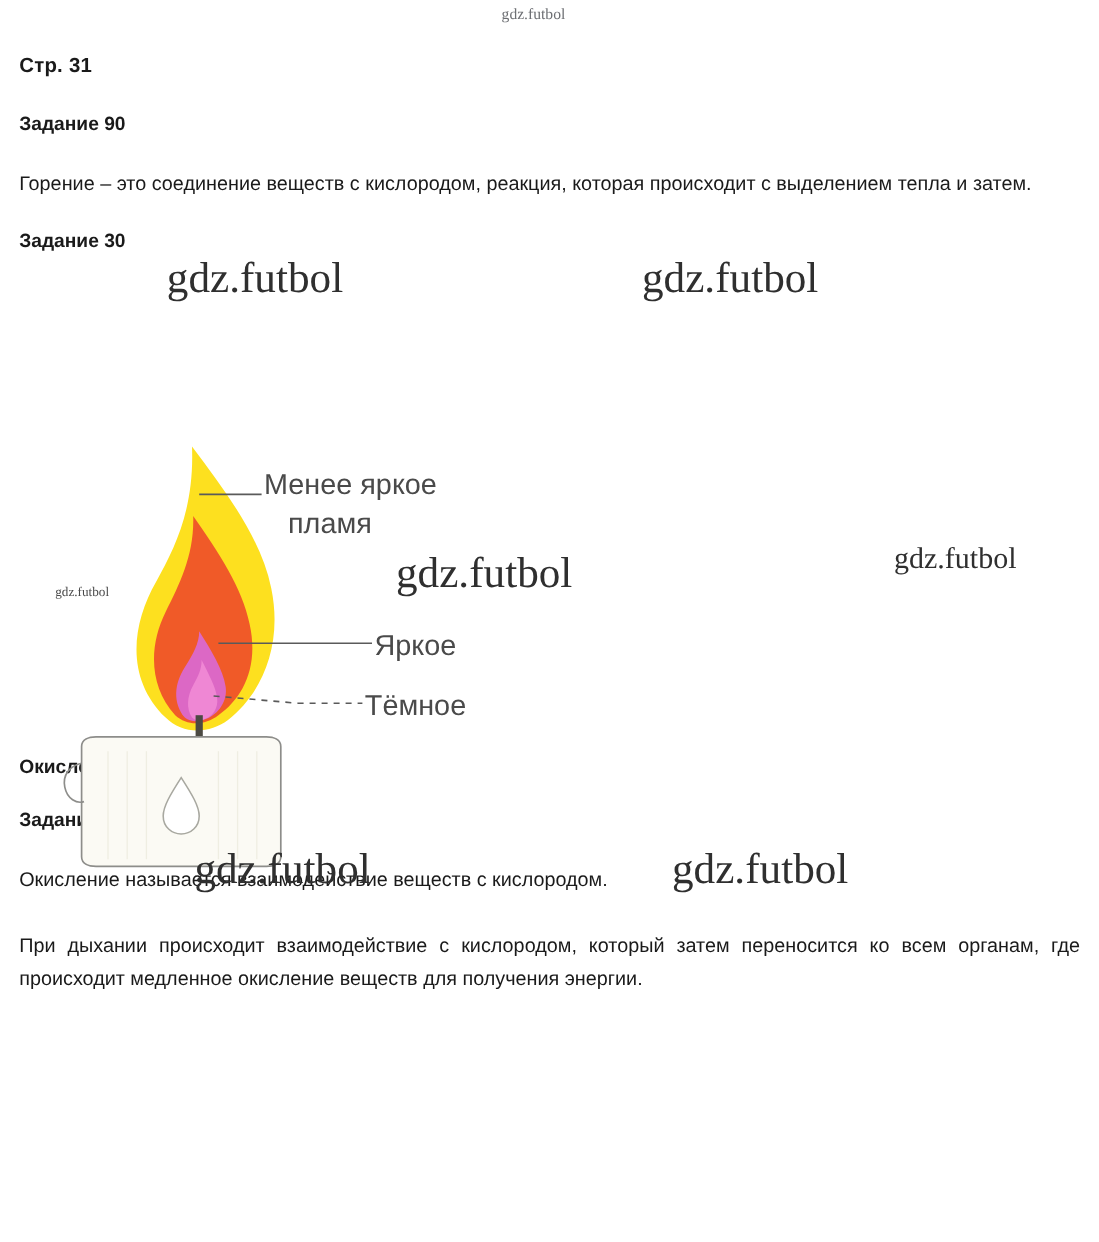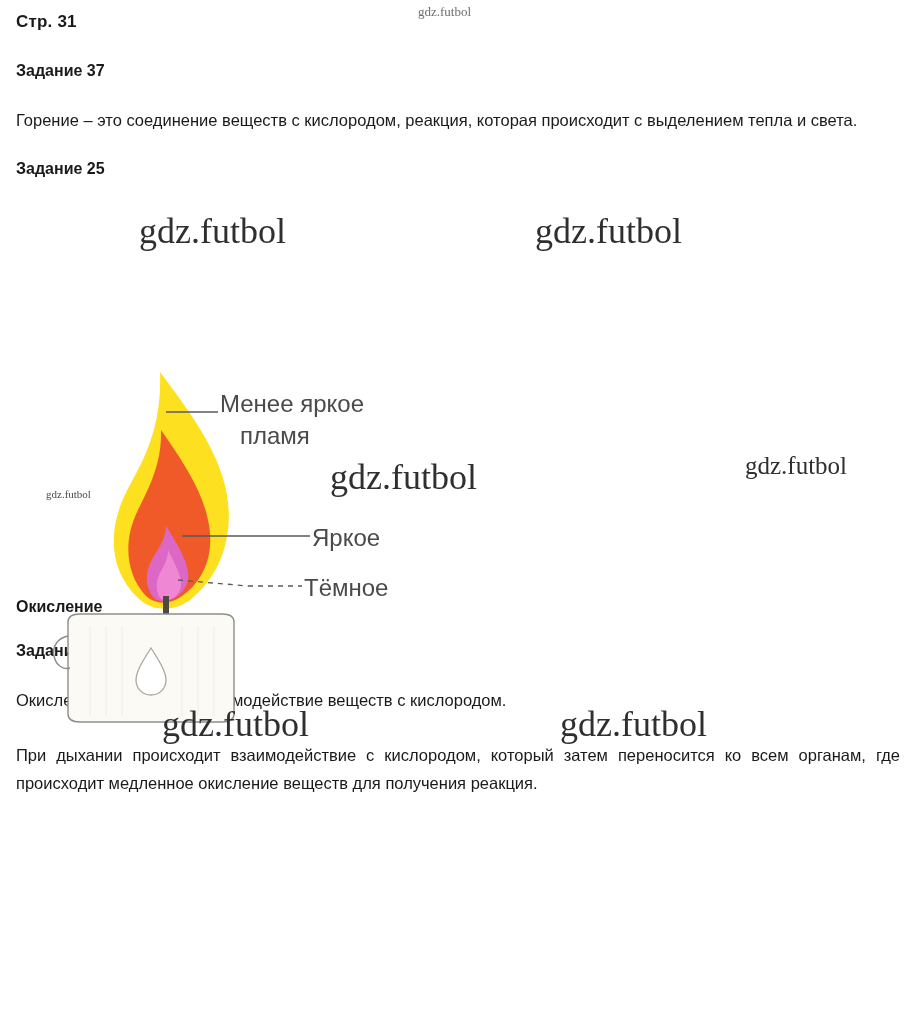--- a/index.html
+++ b/index.html
@@ -18,21 +18,21 @@
   .page {
     position: absolute;
     left: 0; top: 0;
     width: 916px;
     height: 1035px;
     padding-left: 24px;
   }
   .content {
     position: absolute;
     left: 16px;
-    top: 12px;
+    top: 45px;
     width: 884px;
   }
   .page-num {
     font-size: 17px;
     font-weight: bold;
     margin: 0 0 30px 0;
     letter-spacing: 0.2px;
   }
   .task-heading {
     font-size: 16px;
@@ -96,33 +96,33 @@
 <body>
 
 <div class="page">
 
   <div class="wm wm-top">gdz.futbol</div>
 
   <div class="content">
 
     <div class="page-num">Стр. 31</div>
 
-    <div class="task-heading">Задание 37</div>
+    <div class="task-heading">Задание 90</div>
 
-    <div class="para">Горение – это соединение веществ с кислородом, реакция, которая происходит с выделением тепла и света.</div>
+    <div class="para">Горение – это соединение веществ с кислородом, реакция, которая происходит с выделением тепла и затем.</div>
 
-    <div class="task-heading" style="margin-bottom:420px;">Задание 25</div>
+    <div class="task-heading" style="margin-bottom:420px;">Задание 30</div>
 
     <div class="section-label">Окисление</div>
 
     <div class="task-heading">Задание 53</div>
 
     <div class="para">Окисление называется взаимодействие веществ с кислородом.</div>
 
-    <div class="para para-last">При дыхании происходит взаимодействие с кислородом, который затем переносится ко всем органам, где происходит медленное окисление веществ для получения реакция.</div>
+    <div class="para para-last">При дыхании происходит взаимодействие с кислородом, который затем переносится ко всем органам, где происходит медленное окисление веществ для получения энергии.</div>
 
   </div>
 
   <div class="figure">
     <svg width="450" height="400" viewBox="0 0 450 400" xmlns="http://www.w3.org/2000/svg">
 
       <g>
         <path d="M108 248 C 74 215 80 170 100 135 C 116 106 132 74 130 22 C 160 62 188 100 196 140 C 206 188 188 228 160 250 C 144 262 122 262 108 248 Z" fill="#fde01f"></path>
       </g>
 

